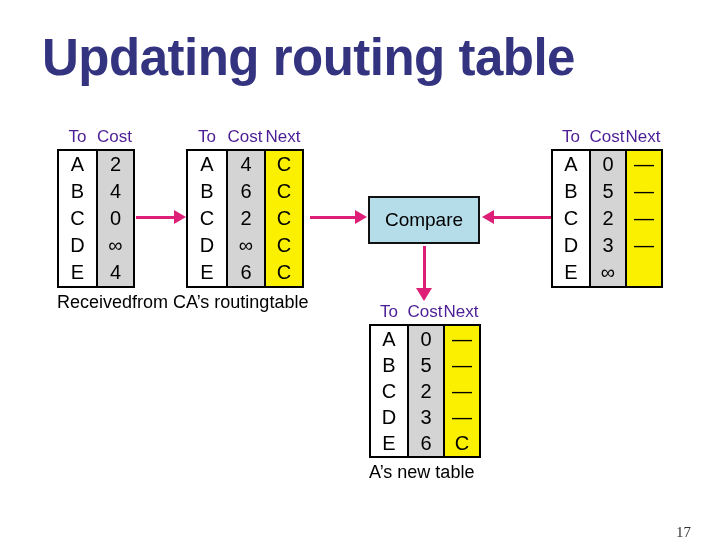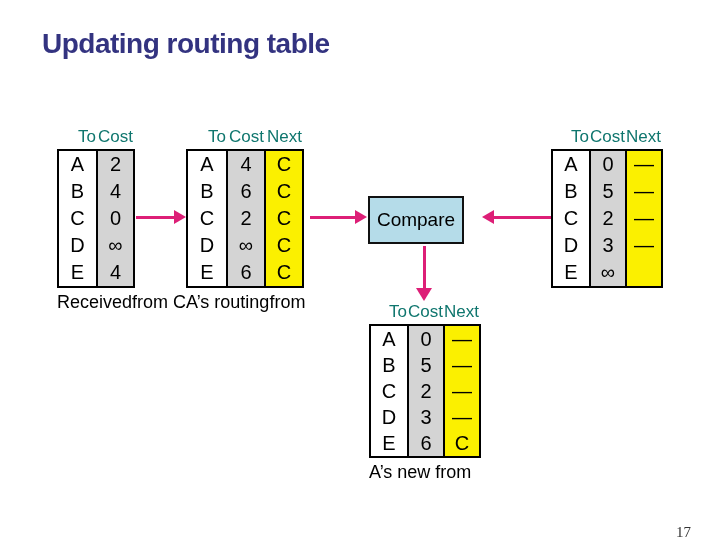--- a/index.html
+++ b/index.html
@@ -3,43 +3,43 @@
 <meta charset="utf-8">
 <style>
   * { margin:0; padding:0; box-sizing:border-box; }
   html,body { background:#e9e9e9; }
   #slide {
     position:relative; width:720px; height:540px; background:#ffffff;
     font-family:"Liberation Sans","DejaVu Sans",sans-serif; overflow:hidden;
   }
   .title {
     position:absolute; left:42px; top:28px;
-    font-size:28px; font-weight:600; letter-spacing:-0.5px;
+    font-size:51px; font-weight:600; letter-spacing:-0.5px;
     color:#333380;
   }
   
   .tbl { position:absolute; }
   .hdrs { display:flex; padding-left:2px; margin-bottom:2px; }
-  .hdr { display:inline-block; text-align:right; font-size:17px; color:#0f766e; white-space:nowrap; }
+  .hdr { display:inline-block; text-align:center; font-size:17px; color:#4c1d95; white-space:nowrap; }
   .box { display:flex; border:2px solid #000; background:#fff; width:max-content; }
   .col { display:flex; flex-direction:column; }
   .col + .col { border-left:2px solid #000; }
   .col-cost { background:#d4d4d4; }
   .col-next { background:#fbf000; }
   .cell {
     height:27px; line-height:27px; text-align:center;
     font-size:20px; color:#000;
   }
   .tbl-new .cell { height:26px; line-height:26px; }
   .w37 { width:37px; } .w38 { width:38px; } .w36 { width:36px; }
   .cap { margin-top:4px; display:flex; flex-direction:row; align-items:center; }
   .capline { font-size:18px; line-height:21px; color:#000; white-space:nowrap; }
   
   .compare {
-    position:absolute; left:368px; top:196px; width:96px; height:48px;
+    position:absolute; left:368px; top:196px; width:112px; height:48px;
     background:#b5dce9; border:2px solid #111;
     display:flex; align-items:center; justify-content:center;
     font-size:19px; color:#000;
   }
   
   .aline { position:absolute; background:#dd1f77; }
   .ah { position:absolute; width:0; height:0; }
   .ah-r { border-top:7px solid transparent; border-bottom:7px solid transparent; border-left:12px solid #dd1f77; }
   .ah-l { border-top:7px solid transparent; border-bottom:7px solid transparent; border-right:12px solid #dd1f77; }
   .ah-d { border-left:8px solid transparent; border-right:8px solid transparent; border-top:13px solid #dd1f77; }
@@ -108,21 +108,21 @@
       <div class="col col-next w38">
         <div class="cell">C</div>
         <div class="cell">C</div>
         <div class="cell">C</div>
         <div class="cell">C</div>
         <div class="cell">C</div>
       </div>
     </div>
     <div class="cap">
       <div class="capline">A’s routing</div>
-      <div class="capline">from</div>
+      <div class="capline">table</div>
     </div>
   </div>
 
   <div class="tbl" style="left:551px; top:127px;">
     <div class="hdrs">
       <span class="hdr w36">To</span>
       <span class="hdr w36">Cost</span>
       <span class="hdr w36">Next</span>
     </div>
     <div class="box">
@@ -173,21 +173,21 @@
       </div>
       <div class="col col-next w36">
         <div class="cell">—</div>
         <div class="cell">—</div>
         <div class="cell">—</div>
         <div class="cell">—</div>
         <div class="cell">C</div>
       </div>
     </div>
     <div class="cap">
-      <div class="capline">A’s new from</div>
+      <div class="capline">A’s new table</div>
     </div>
   </div>
 
   <div class="compare">Compare</div>
 
   <div class="aline" style="left:136px; top:216px; width:38px; height:3px;"></div>
   <div class="ah ah-r" style="left:174px; top:210px;"></div>
 
   <div class="aline" style="left:310px; top:216px; width:45px; height:3px;"></div>
   <div class="ah ah-r" style="left:355px; top:210px;"></div>

